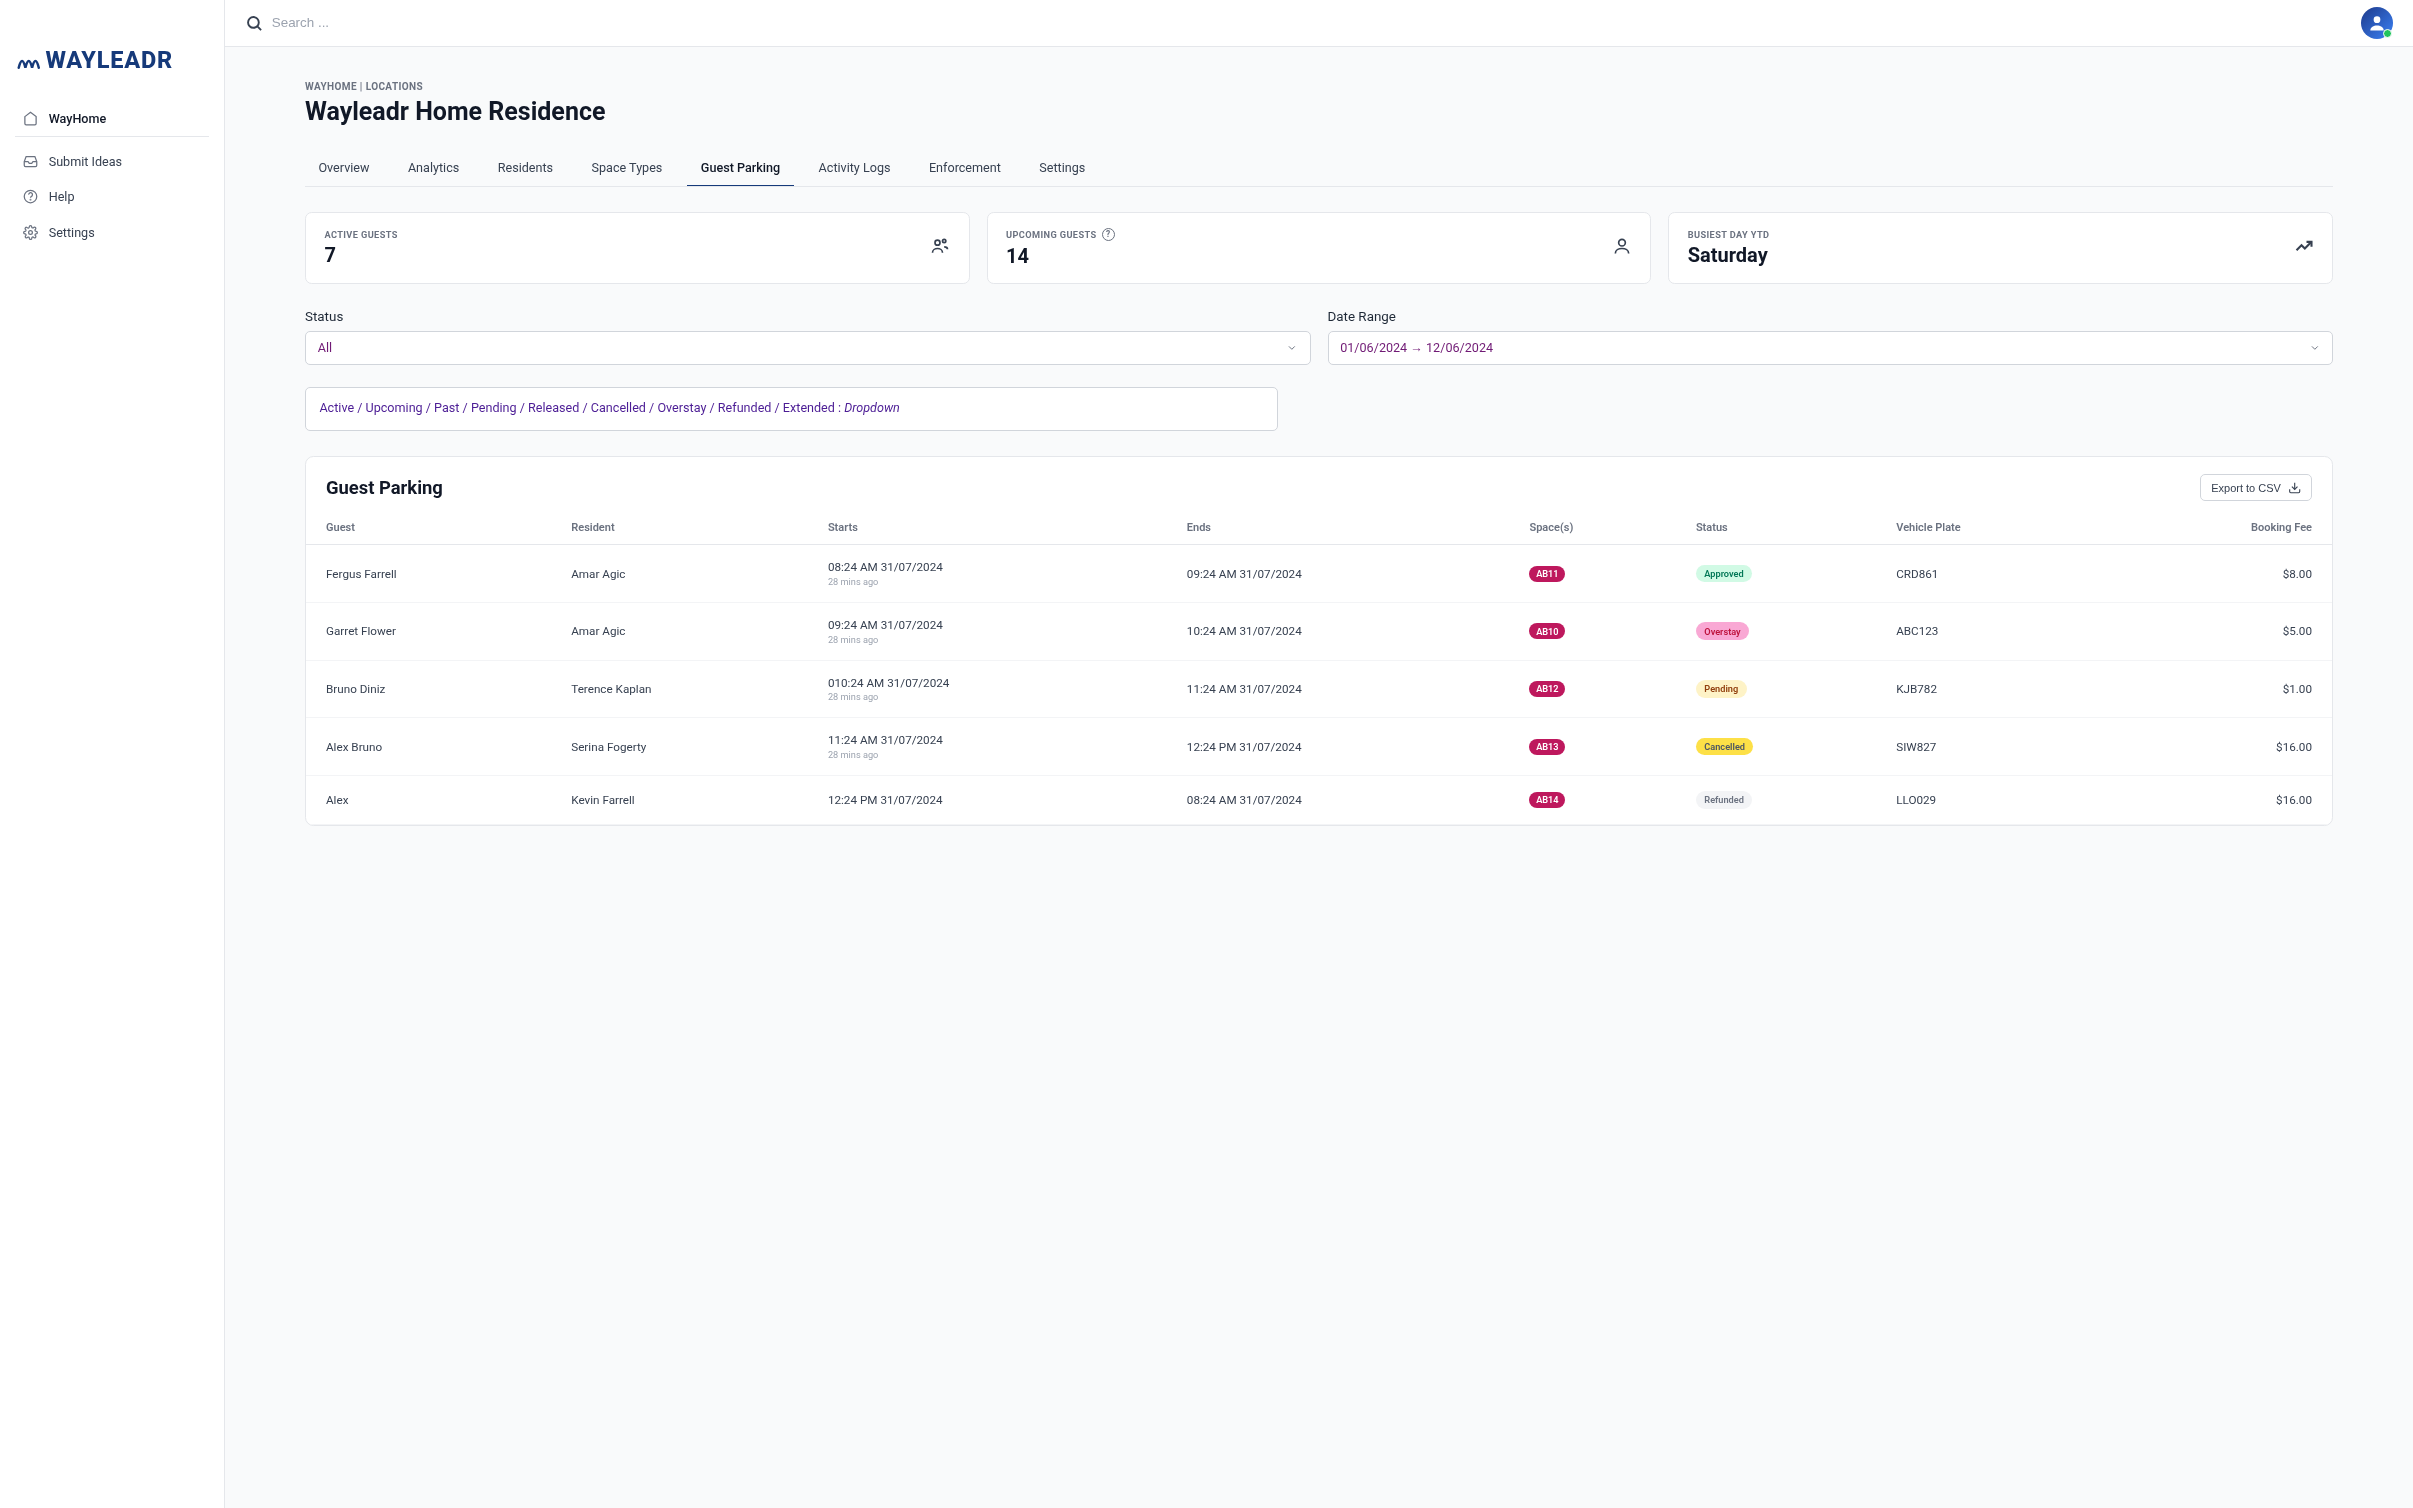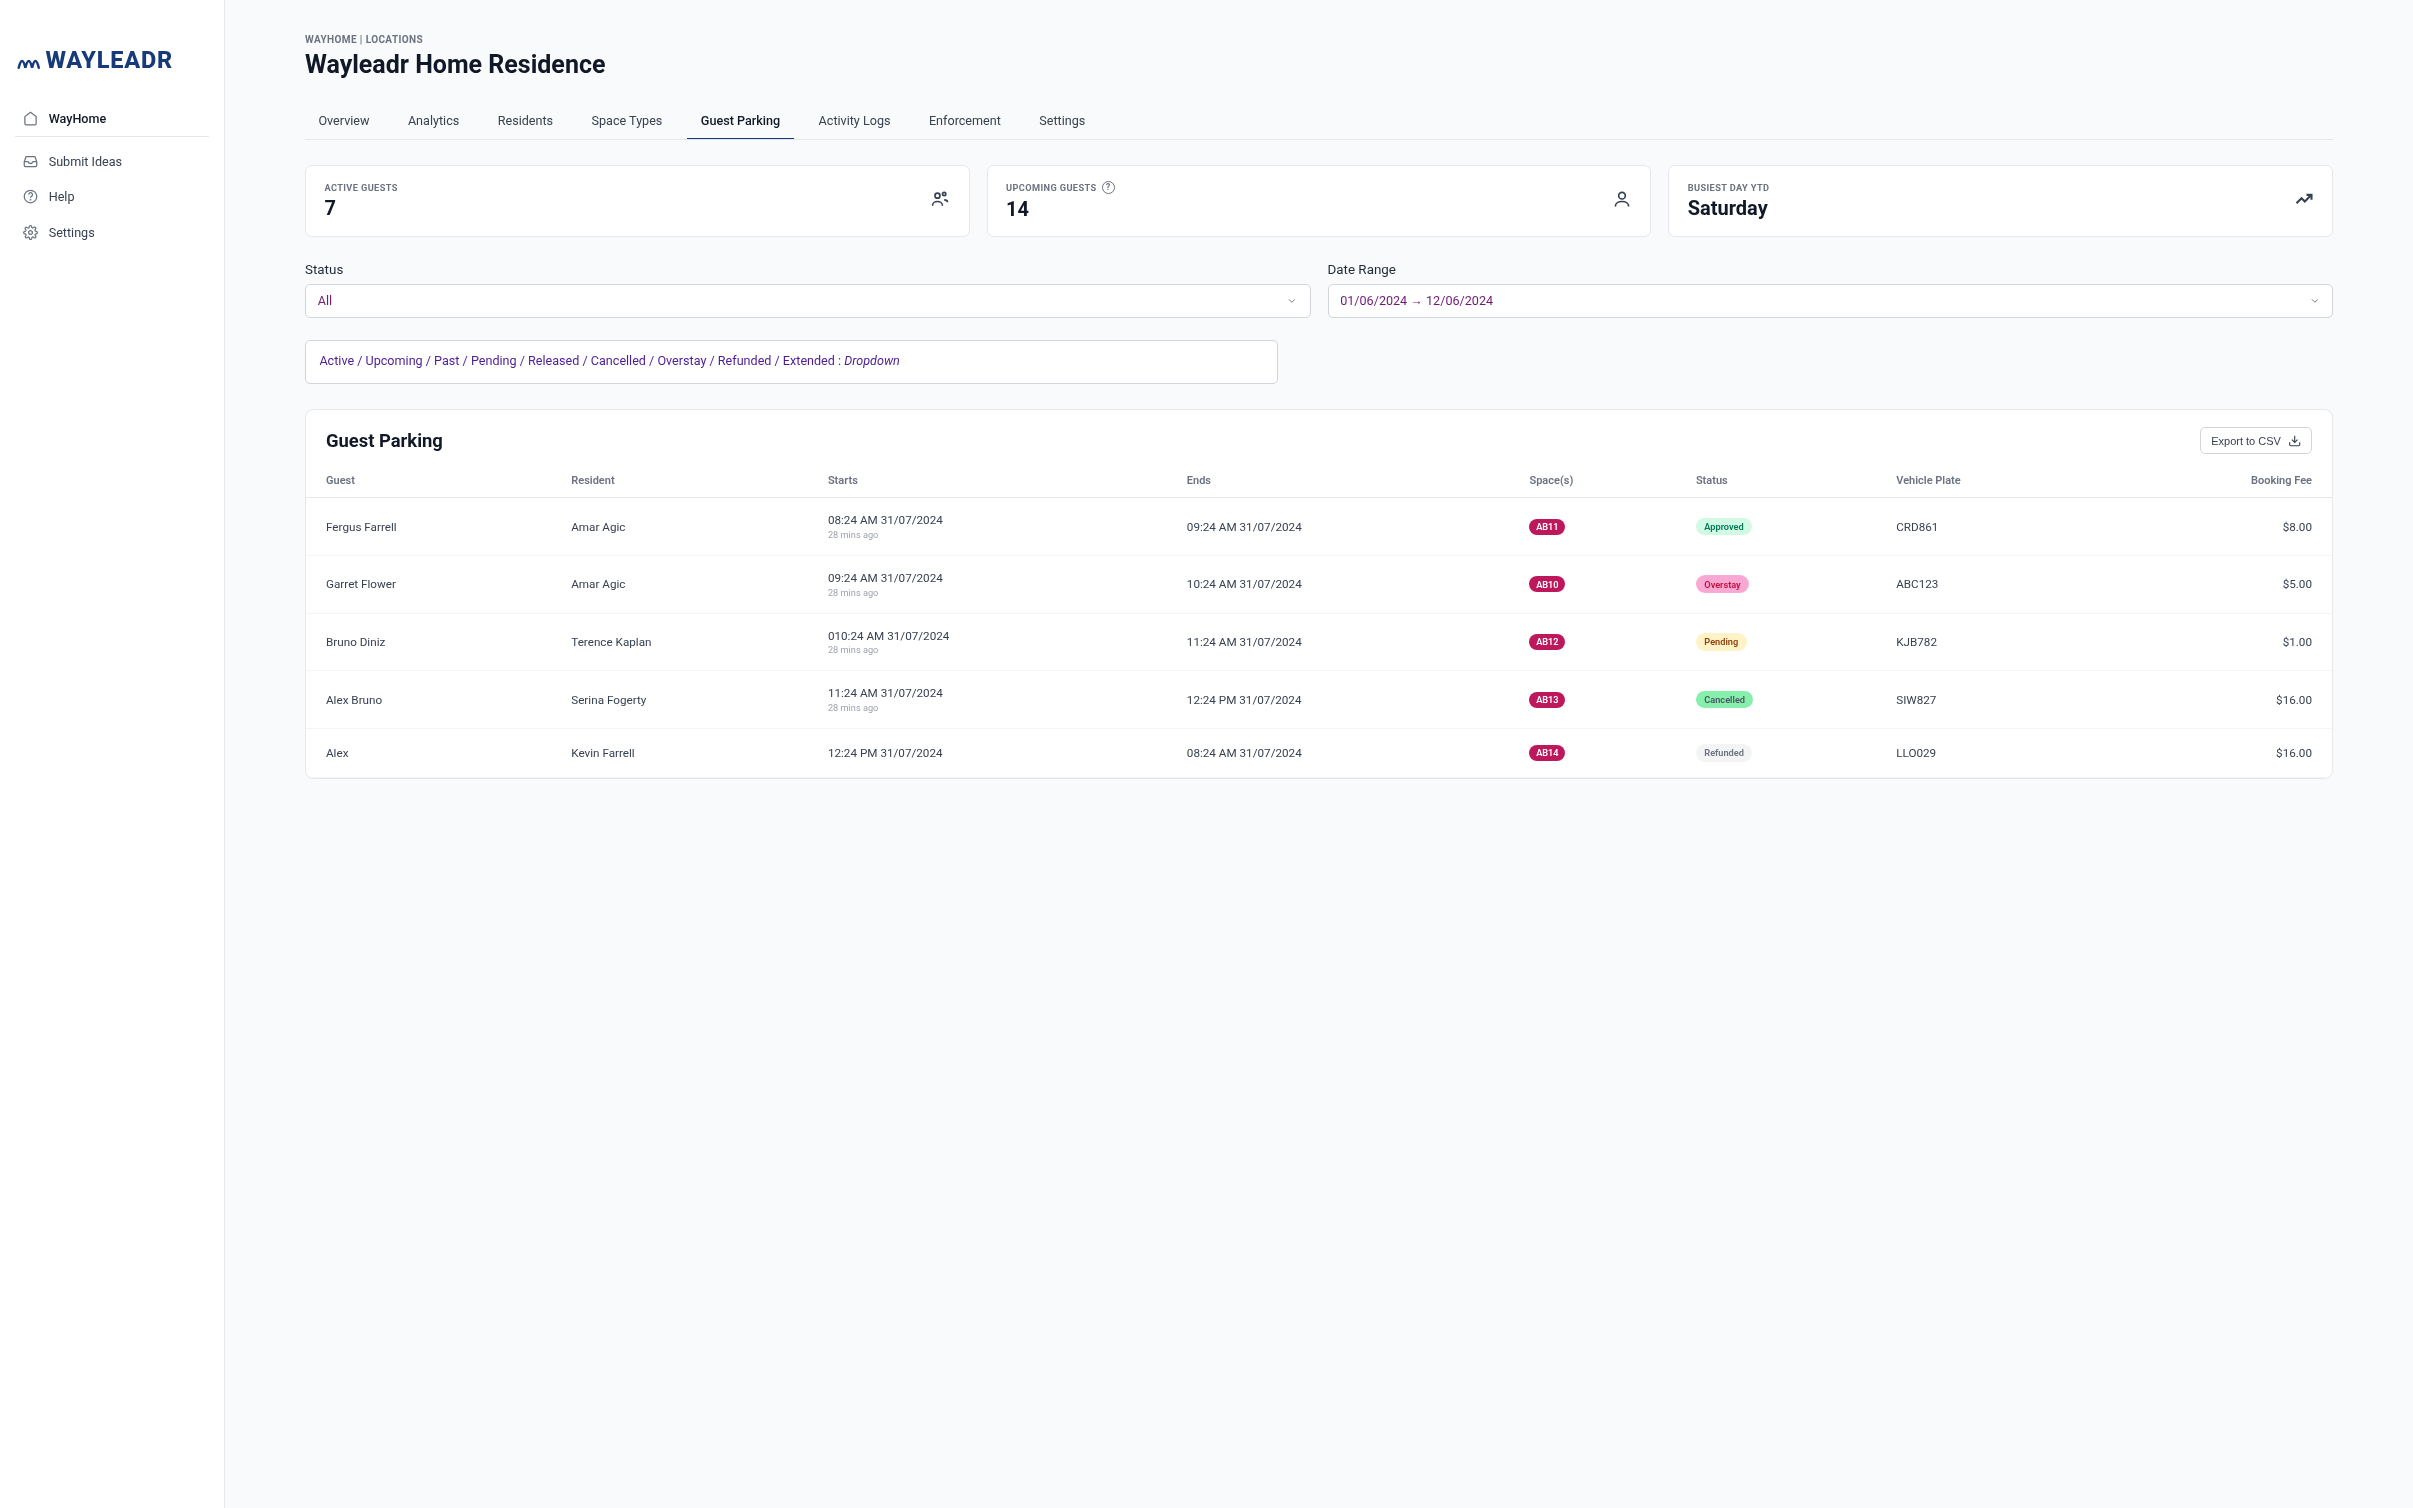--- a/index.html
+++ b/index.html
@@ -147,21 +147,21 @@
       display: inline-block; background: #be185d; color: #fff;
       font-size: 9.2px; font-weight: 600; padding: 2.5px 6.7px; border-radius: 8.4px;
     }
     .status-badge {
       display: inline-block; font-size: 9.2px; font-weight: 600;
       padding: 3.4px 8.4px; border-radius: 10px;
     }
     .st-approved { background: #d1fae5; color: #047857; }
     .st-overstay { background: #f9a8d4; color: #be123c; }
     .st-pending { background: #fef3c7; color: #92400e; }
-    .st-cancelled { background: #86efac; color: #4b5563; }
+    .st-cancelled { background: #fde047; color: #4b5563; }
     .st-refunded { background: #f3f4f6; color: #6b7280; }
     .chev { width: 11.7px; height: 11.7px; }
   </style>
 </head>
 <body>
 
 <div class="app">
 
   <aside class="sidebar">
     <div class="logo-wrap">
@@ -207,20 +207,35 @@
               <circle cx="12" cy="12" r="3"></circle>
               <path d="M19.4 15a1.7 1.7 0 0 0 .3 1.8l.1.1a2 2 0 1 1-2.8 2.8l-.1-.1a1.7 1.7 0 0 0-1.8-.3 1.7 1.7 0 0 0-1 1.5V21a2 2 0 1 1-4 0v-.1a1.7 1.7 0 0 0-1-1.5 1.7 1.7 0 0 0-1.8.3l-.1.1a2 2 0 1 1-2.8-2.8l.1-.1a1.7 1.7 0 0 0 .3-1.8 1.7 1.7 0 0 0-1.5-1H3a2 2 0 1 1 0-4h.1a1.7 1.7 0 0 0 1.5-1 1.7 1.7 0 0 0-.3-1.8l-.1-.1a2 2 0 1 1 2.8-2.8l.1.1a1.7 1.7 0 0 0 1.8.3H9a1.7 1.7 0 0 0 1-1.5V3a2 2 0 1 1 4 0v.1a1.7 1.7 0 0 0 1 1.5 1.7 1.7 0 0 0 1.8-.3l.1-.1a2 2 0 1 1 2.8 2.8l-.1.1a1.7 1.7 0 0 0-.3 1.8V9a1.7 1.7 0 0 0 1.5 1H21a2 2 0 1 1 0 4h-.1a1.7 1.7 0 0 0-1.5 1z"></path>
             </svg>
         </span>
         <span>Settings</span>
       </div>
     </nav>
   </aside>
 
   <div class="main">
+    <div class="topbar">
+      <div class="search">
+        <svg width="18.4" height="18.4" viewBox="0 0 24 24" fill="none" stroke="#374151" stroke-width="2.5">
+            <circle cx="11" cy="11" r="7"></circle>
+            <line x1="21" y1="21" x2="16.5" y2="16.5"></line>
+          </svg>
+        <input type="text" placeholder="Search ..." style="">
+      </div>
+      <div class="avatar">
+        <svg width="20" height="20" viewBox="0 0 24 24" fill="#fff">
+            <circle cx="12" cy="8" r="4"></circle>
+            <path d="M4 21c0-4 4-6 8-6s8 2 8 6"></path>
+          </svg>
+      </div>
+    </div>
 
     <div class="content">
       <div class="breadcrumb">WAYHOME | LOCATIONS</div>
       <h1 class="page-title">Wayleadr Home Residence</h1>
 
       <div class="tabs">
         <div class="tab">Overview</div>
         <div class="tab">Analytics</div>
         <div class="tab">Residents</div>
         <div class="tab">Space Types</div>

